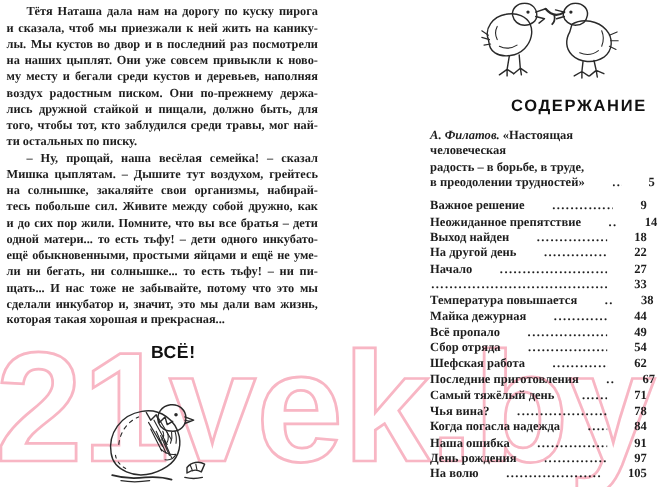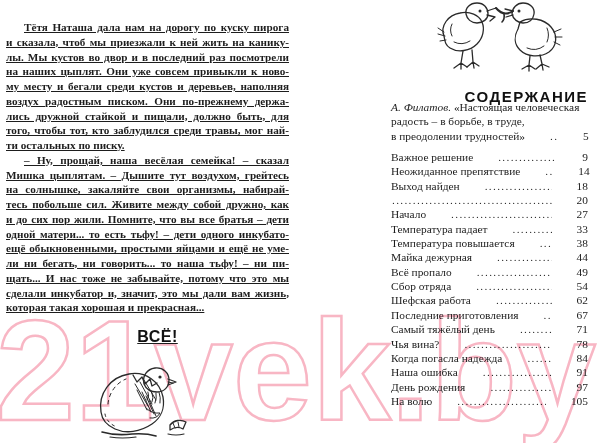--- a/index.html
+++ b/index.html
@@ -9,42 +9,42 @@
   }
   
   .watermark{
     position:absolute;left:-4px;top:300px;z-index:0;
     font-family:"Liberation Sans",sans-serif;font-weight:bold;
     font-size:142px;line-height:1;white-space:nowrap;
     color:transparent;-webkit-text-stroke:2.5px #f8b6c4;
     pointer-events:none;user-select:none;
   }
   
-  .left-page{position:absolute;left:6px;top:20px;width:283px;z-index:1;text-decoration:underline;}
+  .left-page{position:absolute;left:6px;top:4px;width:283px;z-index:1;}
   .story{font-size:11.2px;font-weight:bold;line-height:14.75px;}
   .para{margin:0;}
   .line{text-align:justify;text-align-last:justify;}
   .line.first{text-indent:18px;}
   .line.last{text-align-last:left;}
   .end-label{
     margin-top:13px;text-align:center;
     font-family:"Liberation Sans",sans-serif;font-weight:bold;
     font-size:16px;letter-spacing:.5px;color:#111;margin-left:20px;
   }
   .hatch-illo{position:absolute;left:88px;top:362px;z-index:1;}
   
   .chicks-illo{position:absolute;left:430px;top:2px;z-index:1;}
   .toc-heading{
     position:absolute;left:390px;top:88px;width:198px;z-index:1;
     text-align:right;font-family:"Liberation Sans",sans-serif;
     font-weight:bold;font-size:15px;letter-spacing:1.5px;color:#111;
   }
   .toc{
-    position:absolute;left:391px;top:100px;width:197px;z-index:1;
-    font-size:11.4px;font-weight:normal;line-height:14.35px;
+    position:absolute;left:391px;top:116px;width:197px;z-index:1;
+    font-size:11.4px;font-weight:bold;line-height:14.35px;
   }
   .toc-first{margin-bottom:7px;}
   .toc-first .author{font-style:italic;}
   .toc-row{display:flex;align-items:baseline;gap:24px;}
   .toc-row .t{white-space:nowrap;}
   .dots{flex:1 1 auto;overflow:hidden;white-space:nowrap;margin:0 1px;min-width:8px;}
   .dots::after{content:"..................................................................";letter-spacing:1.3px;}
   .pg{white-space:nowrap;}
   svg{display:block;}
 </style>
@@ -69,21 +69,21 @@
           <div class="line last">ти остальных по писку.</div>
         </div>
         <div class="para">
           <div class="line first">– Ну, прощай, наша весёлая семейка! – сказал</div>
           <div class="line">Мишка цыплятам. – Дышите тут воздухом, грейтесь</div>
           <div class="line">на солнышке, закаляйте свои организмы, набирай-</div>
           <div class="line">тесь побольше сил. Живите между собой дружно, как</div>
           <div class="line">и до сих пор жили. Помните, что вы все братья – дети</div>
           <div class="line">одной матери... то есть тьфу! – дети одного инкубато-</div>
           <div class="line">ещё обыкновенными, простыми яйцами и ещё не уме-</div>
-          <div class="line">ли ни бегать, ни говорить... то наша тьфу! – ни пи-</div>
+          <div class="line">ли ни бегать, ни солнышке... то есть тьфу! – ни пи-</div>
           <div class="line">щать... И нас тоже не забывайте, потому что это мы</div>
           <div class="line">сделали инкубатор и, значит, это мы дали вам жизнь,</div>
           <div class="line last">которая такая хорошая и прекрасная...</div>
         </div>
       </div>
     <div class="end-label">ВСЁ!</div>
   </div>
 
   <div class="hatch-illo">
     <svg width="110" height="80" viewBox="0 0 110 80" fill="none" stroke="#2a2a2a" stroke-width="1.3" stroke-linecap="round" stroke-linejoin="round">
@@ -163,30 +163,30 @@
           <span class="t">Неожиданное препятствие</span>
           <span class="dots"></span>
           <span class="pg">14</span>
         </div>
         <div class="toc-row">
           <span class="t">Выход найден</span>
           <span class="dots"></span>
           <span class="pg">18</span>
         </div>
         <div class="toc-row">
-          <span class="dots"></span>
-          <span class="pg">20</span>
+          <span class="t">На другой день</span>
+          <span class="dots"></span>
+          <span class="pg">22</span>
         </div>
         <div class="toc-row">
           <span class="t">Начало</span>
           <span class="dots"></span>
           <span class="pg">27</span>
         </div>
         <div class="toc-row">
-          <span class="t">Температура падает</span>
           <span class="dots"></span>
           <span class="pg">33</span>
         </div>
         <div class="toc-row">
           <span class="t">Температура повышается</span>
           <span class="dots"></span>
           <span class="pg">38</span>
         </div>
         <div class="toc-row">
           <span class="t">Майка дежурная</span>

